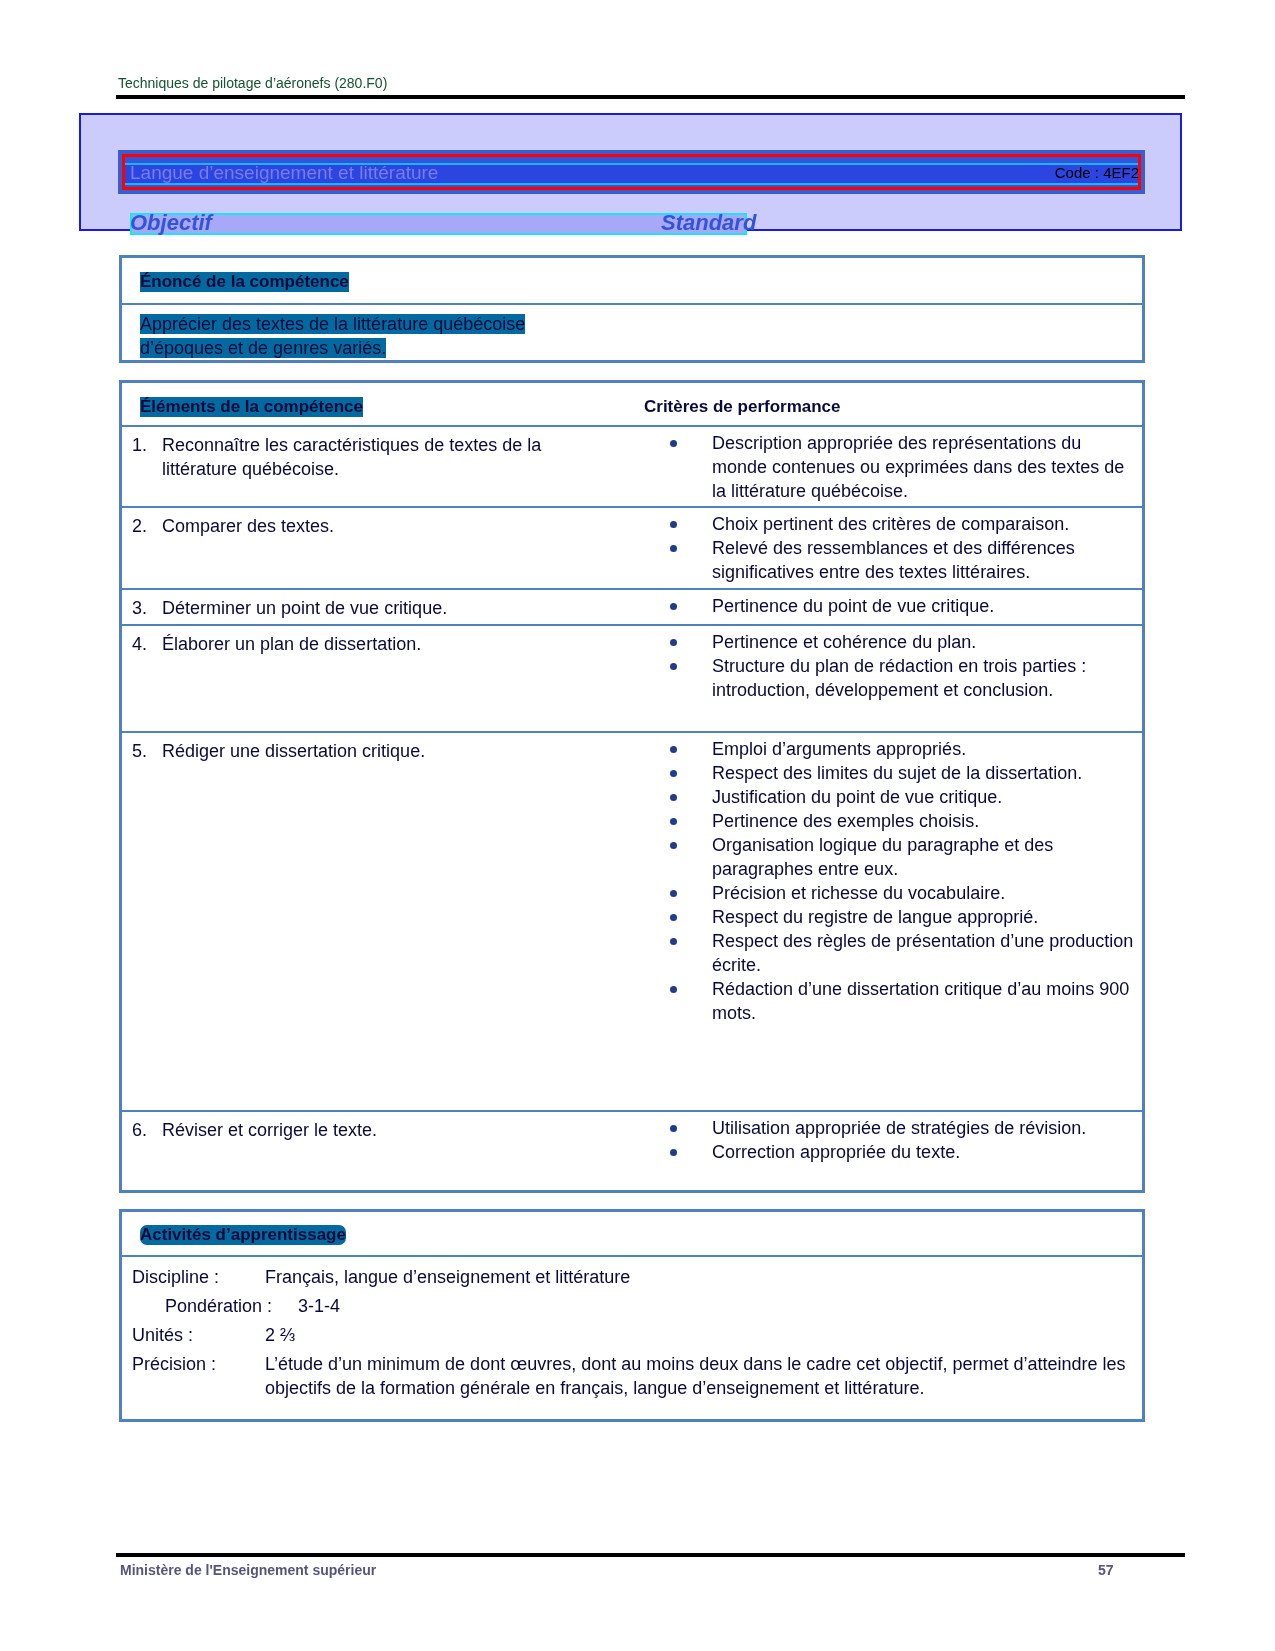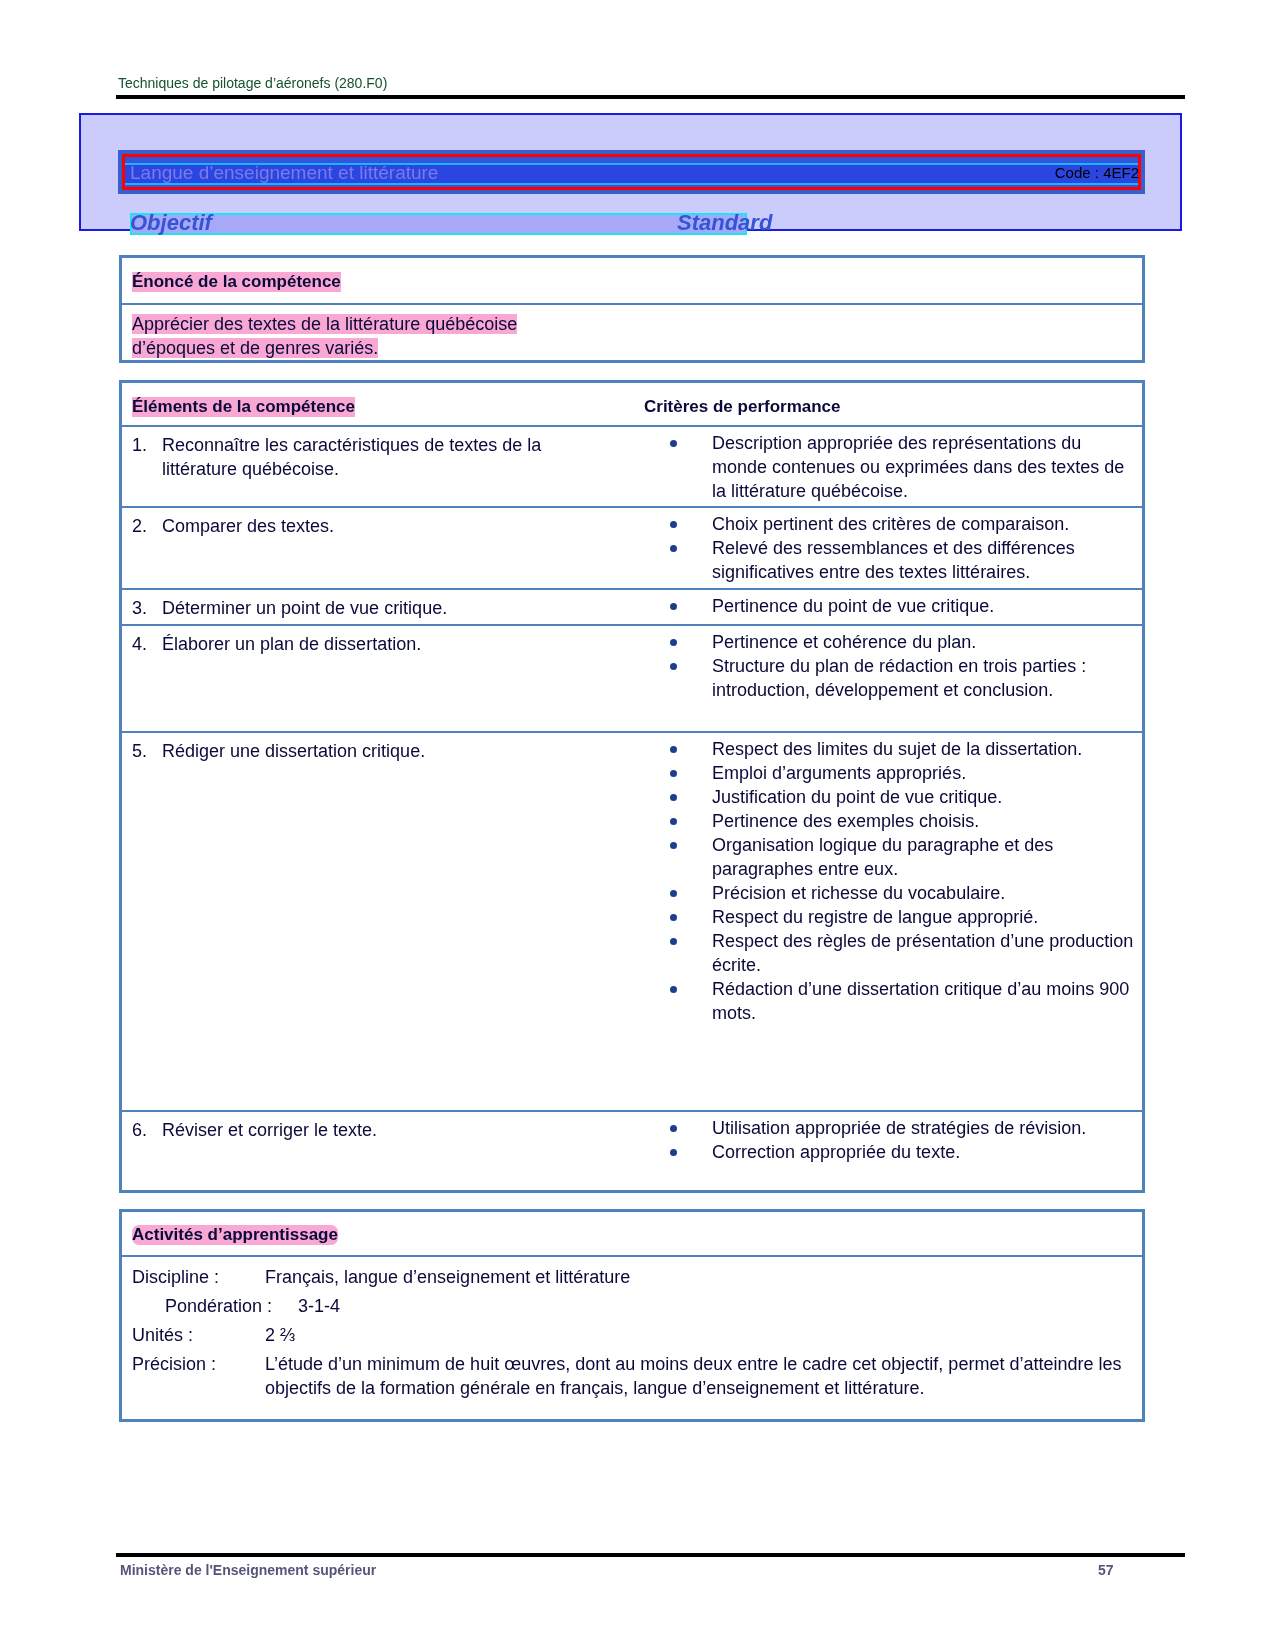--- a/index.html
+++ b/index.html
@@ -1,34 +1,34 @@
 <!DOCTYPE html>
 <html><head>
   <meta charset="utf-8">
   <style>
     html, body { margin: 0; padding: 0; }
     body {
       width: 1275px; height: 1651px; position: relative; background: #ffffff;
       font-family: "Liberation Sans", sans-serif; color: #0a0a3a; overflow: hidden;
     }
     .abs { position: absolute; }
-    .hl { background: #f9a8d4; }
+    .hl { background: #0369a1; margin-left: 8px; }
     
     #run-title { left: 118px; top: 75px; font-size: 14px; font-weight: normal; color: #14532d; line-height: 16px; }
     #top-rule { left: 116px; top: 95px; width: 1069px; height: 4px; background: #000; }
     
     #band { left: 79px; top: 113px; width: 1103px; height: 118px; background: #ccccfc; border: 2px solid #1a1ae0; box-sizing: border-box; }
     #title-bar { left: 118px; top: 150px; width: 1027px; height: 44px; background: #3a5fcd; }
     #title-inner { left: 122px; top: 154px; width: 1019px; height: 36px; border: 3px solid #ff0000; box-sizing: border-box; background: #3355dd; }
     #title-strip { left: 125px; top: 163px; width: 1013px; height: 18px; background: #2b46e0; border-top: 2px solid #19b5ff; border-bottom: 2px solid #19b5ff; }
     #course-title { left: 130px; top: 162px; font-size: 19px; color: #7a7ae8; line-height: 22px; }
     #course-code { right: 136px; top: 162px; font-size: 15px; color: #000000; line-height: 22px; }
     #objectif-strip { left: 130px; top: 213px; width: 617px; height: 22px; background: #a8a8f8; border: 2px solid #19e5f5; box-sizing: border-box; }
     #objectif-label { left: 130px; top: 210px; font-size: 22px; font-weight: bold; font-style: italic; color: #3355d5; line-height: 26px; }
-    #standard-label { left: 677px; top: 210px; font-size: 22px; font-weight: bold; font-style: italic; color: #3355d5; line-height: 26px; }
+    #standard-label { left: 661px; top: 210px; font-size: 22px; font-weight: bold; font-style: italic; color: #3355d5; line-height: 26px; }
 
     
     .box { position: absolute; left: 119px; width: 1026px; border: 3px solid #4f81bd; box-sizing: border-box; background: #fff; }
     .box-head { border-bottom: 2px solid #4f81bd; position: relative; }
     .box-head .h { position: absolute; left: 10px; font-size: 17px; font-weight: bold; line-height: 20px; }
     .txt { font-size: 18px; line-height: 24px; color: #0a0a3a; }
 
     #enonce-box { top: 255px; height: 108px; }
     #enonce-box .box-head { height: 45px; }
     #enonce-box .box-head .h { top: 14px; }
@@ -127,22 +127,22 @@
           <li><span class="bullet"></span><span>Pertinence et cohérence du plan.</span></li>
           <li><span class="bullet"></span><span>Structure du plan de rédaction en trois parties : introduction, développement et conclusion.</span></li>
         </ul>
       </div>
       <div class="row" style="top: 306px; height: 379px;">
         <div class="el txt">
           <span class="num">5.</span>
           <span class="label">Rédiger une dissertation critique.</span>
         </div>
         <ul class="crit txt">
+          <li><span class="bullet"></span><span>Emploi d’arguments appropriés.</span></li>
           <li><span class="bullet"></span><span>Respect des limites du sujet de la dissertation.</span></li>
-          <li><span class="bullet"></span><span>Emploi d’arguments appropriés.</span></li>
           <li><span class="bullet"></span><span>Justification du point de vue critique.</span></li>
           <li><span class="bullet"></span><span>Pertinence des exemples choisis.</span></li>
           <li><span class="bullet"></span><span>Organisation logique du paragraphe et des paragraphes entre eux.</span></li>
           <li><span class="bullet"></span><span>Précision et richesse du vocabulaire.</span></li>
           <li><span class="bullet"></span><span>Respect du registre de langue approprié.</span></li>
           <li><span class="bullet"></span><span>Respect des règles de présentation d’une production écrite.</span></li>
           <li><span class="bullet"></span><span>Rédaction d’une dissertation critique d’au moins 900 mots.</span></li>
         </ul>
       </div>
       <div class="row" style="top: 685px; height: 84px;">
@@ -170,20 +170,20 @@
       <div class="act txt" style="top: 37px; margin-left: 33px;">
         <span class="k">Pondération :</span>
         <span class="v">3-1-4</span>
       </div>
       <div class="act txt" style="top: 66px;">
         <span class="k">Unités :</span>
         <span class="v">2 ⅔</span>
       </div>
       <div class="act txt" style="top: 95px;">
         <span class="k">Précision :</span>
-        <span class="v">L’étude d’un minimum de huit œuvres, dont au moins deux entre le cadre cet objectif, permet d’atteindre les objectifs de la formation générale en français, langue d’enseignement et littérature.</span>
+        <span class="v">L’étude d’un minimum de dont œuvres, dont au moins deux dans le cadre cet objectif, permet d’atteindre les objectifs de la formation générale en français, langue d’enseignement et littérature.</span>
       </div>
     </div>
 </div>
 
 <div class="abs" id="bottom-rule"></div>
 <div class="abs" id="footer-left">Ministère de l'Enseignement supérieur</div>
 <div class="abs" id="footer-page">57</div>
 
 </body></html>

